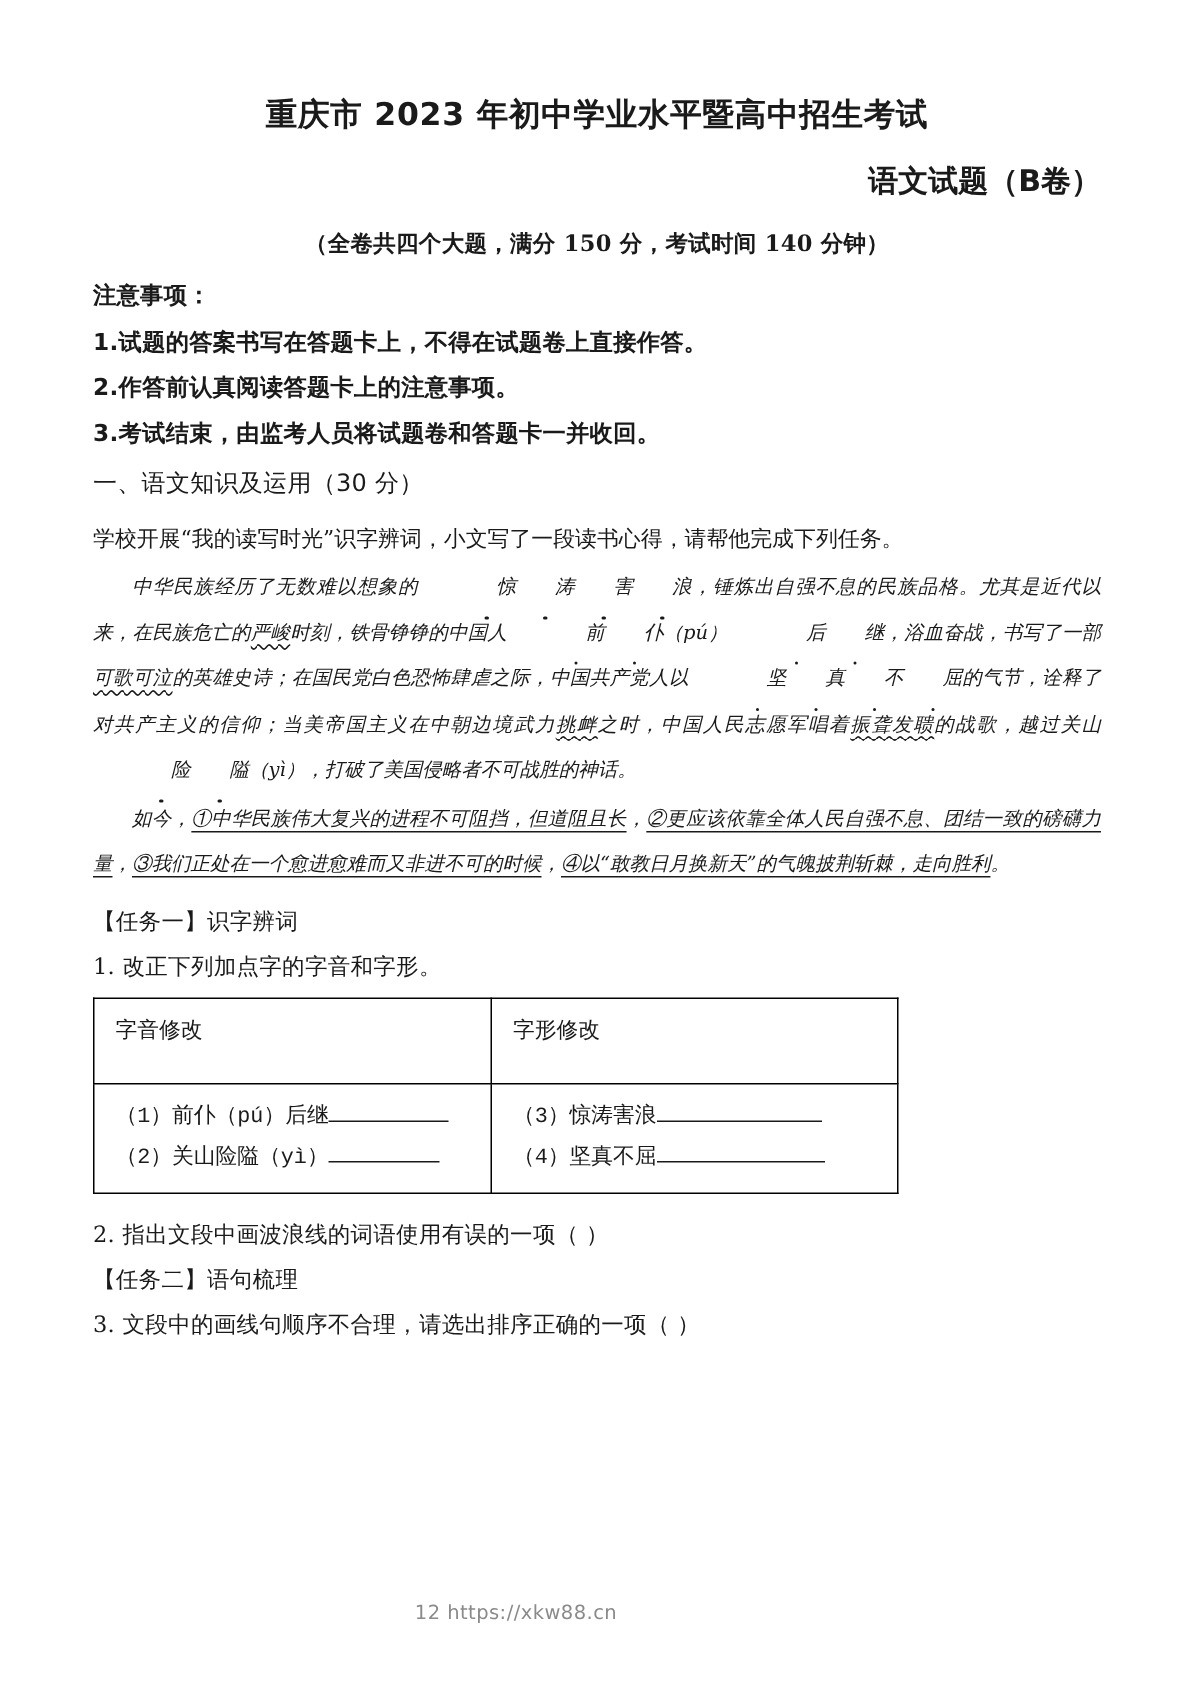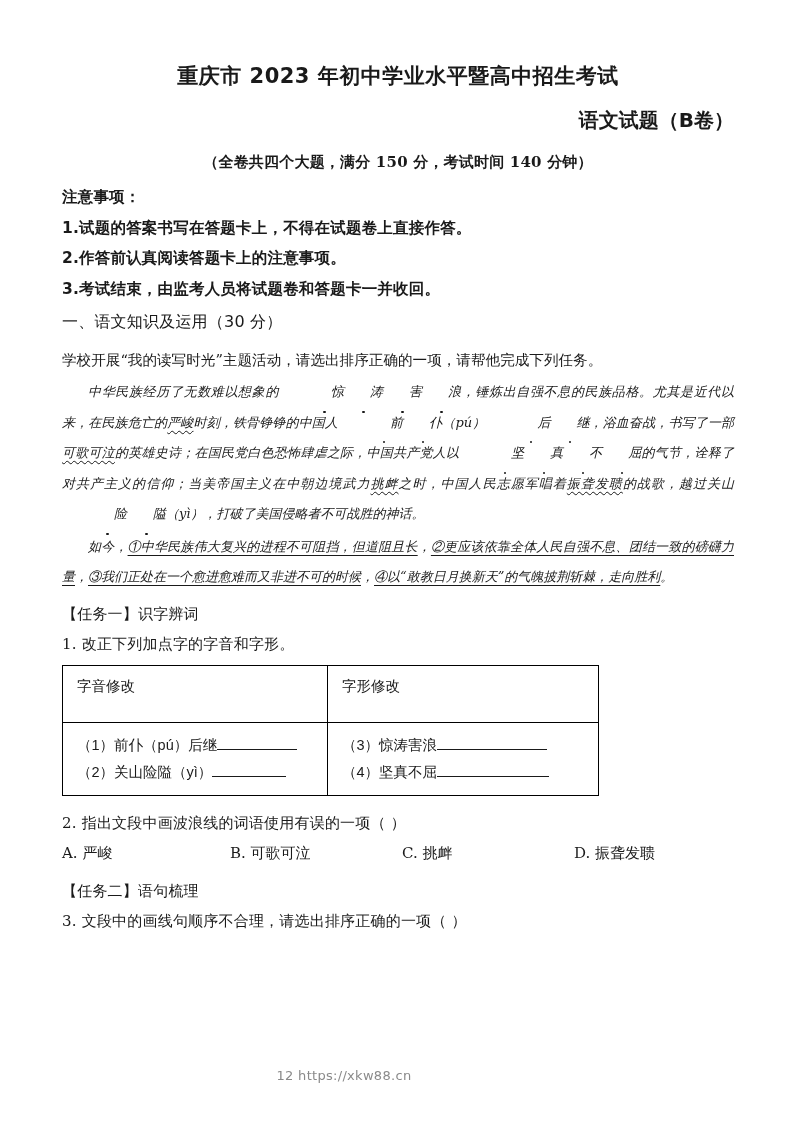--- a/index.html
+++ b/index.html
@@ -157,21 +157,21 @@
   .tbl {
     border-collapse: collapse;
     width: 484px;
     margin-top: 4px;
     margin-bottom: 6px;
     table-layout: fixed;
   }
   .tbl td {
     border: 1.1px solid #000000;
     padding: 9px 12px 9px 14px;
-    font-family: Liberation Sans, sans-serif;
+    font-family: Liberation Mono, monospace;
     font-size: 14.5px;
     vertical-align: top;
     margin-left: 17px;
   }
   .tbl td.col-a { width: 238px; }
   .tbl td.col-b { width: 244px; }
   .tbl .hdr { height: 34px; padding-top: 11px; padding-bottom: 11px; }
   .tbl .cellline {
     line-height: 27px;
     white-space: nowrap;
@@ -225,21 +225,21 @@
 
     <div class="notice">
       <div class="notice-line">注意事项：</div>
       <div class="notice-line">1.试题的答案书写在答题卡上，不得在试题卷上直接作答。</div>
       <div class="notice-line">2.作答前认真阅读答题卡上的注意事项。</div>
       <div class="notice-line">3.考试结束，由监考人员将试题卷和答题卡一并收回。</div>
     </div>
 
     <div class="section-heading">一、语文知识及运用（30 分）</div>
 
-    <div class="prose serif-plain para">学校开展“我的读写时光”主题活动，请选出排序正确的一项，请帮他完成下列任务。</div>
+    <div class="prose serif-plain para">学校开展“我的读写时光”识字辨词，小文写了一段读书心得，请帮他完成下列任务。</div>
 
     <div class="gap-sm"></div>
 
     <div class="prose kai para indent2">
       <span>中华民族经历了无数难以想象的</span><span class="dotted"><span class="ch">惊</span><span class="ch">涛</span><span class="ch">害</span><span class="ch">浪</span></span><span>，锤炼出自强不息的民族品格。尤其是近代以来，在民族危亡的</span><span class="wavy">严峻</span><span>时刻，铁骨铮铮的中国人</span><span class="dotted"><span class="ch">前</span><span class="ch">仆</span></span><span>（pú）</span><span class="dotted"><span class="ch">后</span><span class="ch">继</span></span><span>，浴血奋战，书写了一部</span><span class="wavy">可歌可泣</span><span>的英雄史诗；在国民党白色恐怖肆虐之际，中国共产党人以</span><span class="dotted"><span class="ch">坚</span><span class="ch">真</span><span class="ch">不</span><span class="ch">屈</span></span><span>的气节，诠释了对共产主义的信仰；当美帝国主义在中朝边境武力</span><span class="wavy">挑衅</span><span>之时，中国人民志愿军唱着</span><span class="wavy">振聋发聩</span><span>的战歌，越过关山</span><span class="dotted"><span class="ch">险</span><span class="ch">隘</span></span><span>（yì），打破了美国侵略者不可战胜的神话。</span>
     </div>
 
     <div class="gap-sm"></div>
 
     <div class="prose kai para indent2">
@@ -267,26 +267,20 @@
         <td class="col-b">
           <div class="cellline"><span>（3）惊涛害浪</span><span class="fillin" style="width:110px;height:15px;"></span></div>
           <div class="cellline"><span>（4）坚真不屈</span><span class="fillin" style="width:112px;height:15px;"></span></div>
         </td>
       </tr>
     </tbody>
       </table>
 
     <div class="question" style="margin-top:18px;">2. 指出文段中画波浪线的词语使用有误的一项（      ）</div>
 
-    <div class="options">
-      <span class="opt opt-a"><span>A.</span>&nbsp;<span>严峻</span></span>
-      <span class="opt opt-b"><span>B.</span>&nbsp;<span>可歌可泣</span></span>
-      <span class="opt opt-c"><span>C.</span>&nbsp;<span>挑衅</span></span>
-      <span class="opt opt-d"><span>D.</span>&nbsp;<span>振聋发聩</span></span>
-    </div>
 
     <div class="task-label" style="margin-top:2px;">【任务二】语句梳理</div>
 
     <div class="question">3. 文段中的画线句顺序不合理，请选出排序正确的一项（      ）</div>
 
   </div>
 
   <div class="footer">12 https://xkw88.cn</div>
 </div>
 

